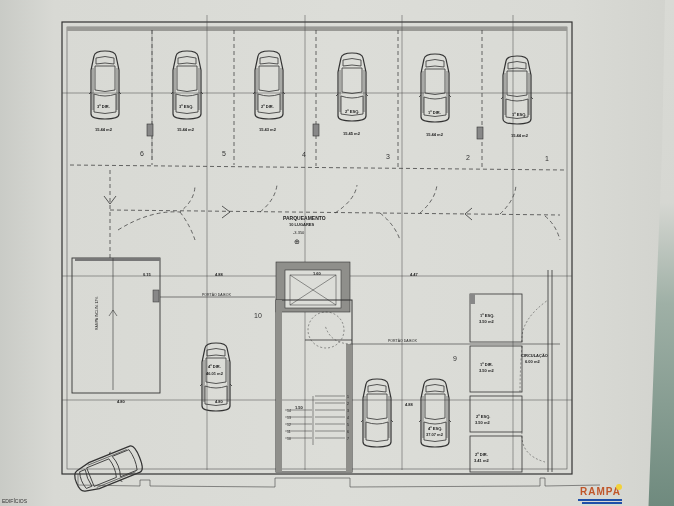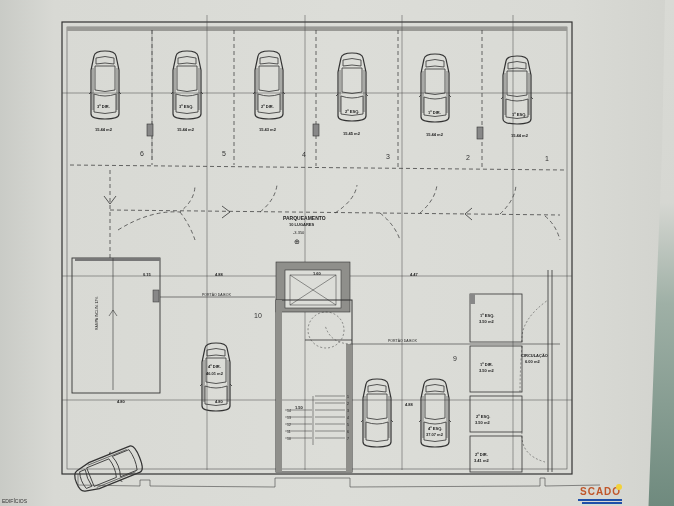--- a/index.html
+++ b/index.html
@@ -219,17 +219,17 @@
   </div>
   <div class="label" style="left:287px;top:408px;font-size:3.5px;line-height:7px;">
     <div>14</div>
       <div>13</div>
       <div>12</div>
       <div>11</div>
       <div>10</div>
   </div>
 
   <div class="footer">EDIFÍCIOS</div>
-  <div class="logo">SCADO</div>
+  <div class="logo">RAMPA</div>
   <div class="logo-bar" style="top:499px;width:44px;"></div>
   <div class="logo-bar" style="top:502px;width:40px;left:582px;"></div>
   <div style="position:absolute;left:616px;top:484px;width:6px;height:6px;border-radius:50%;background:#f2d23a;"></div>
 </div>
 
 </body></html>

